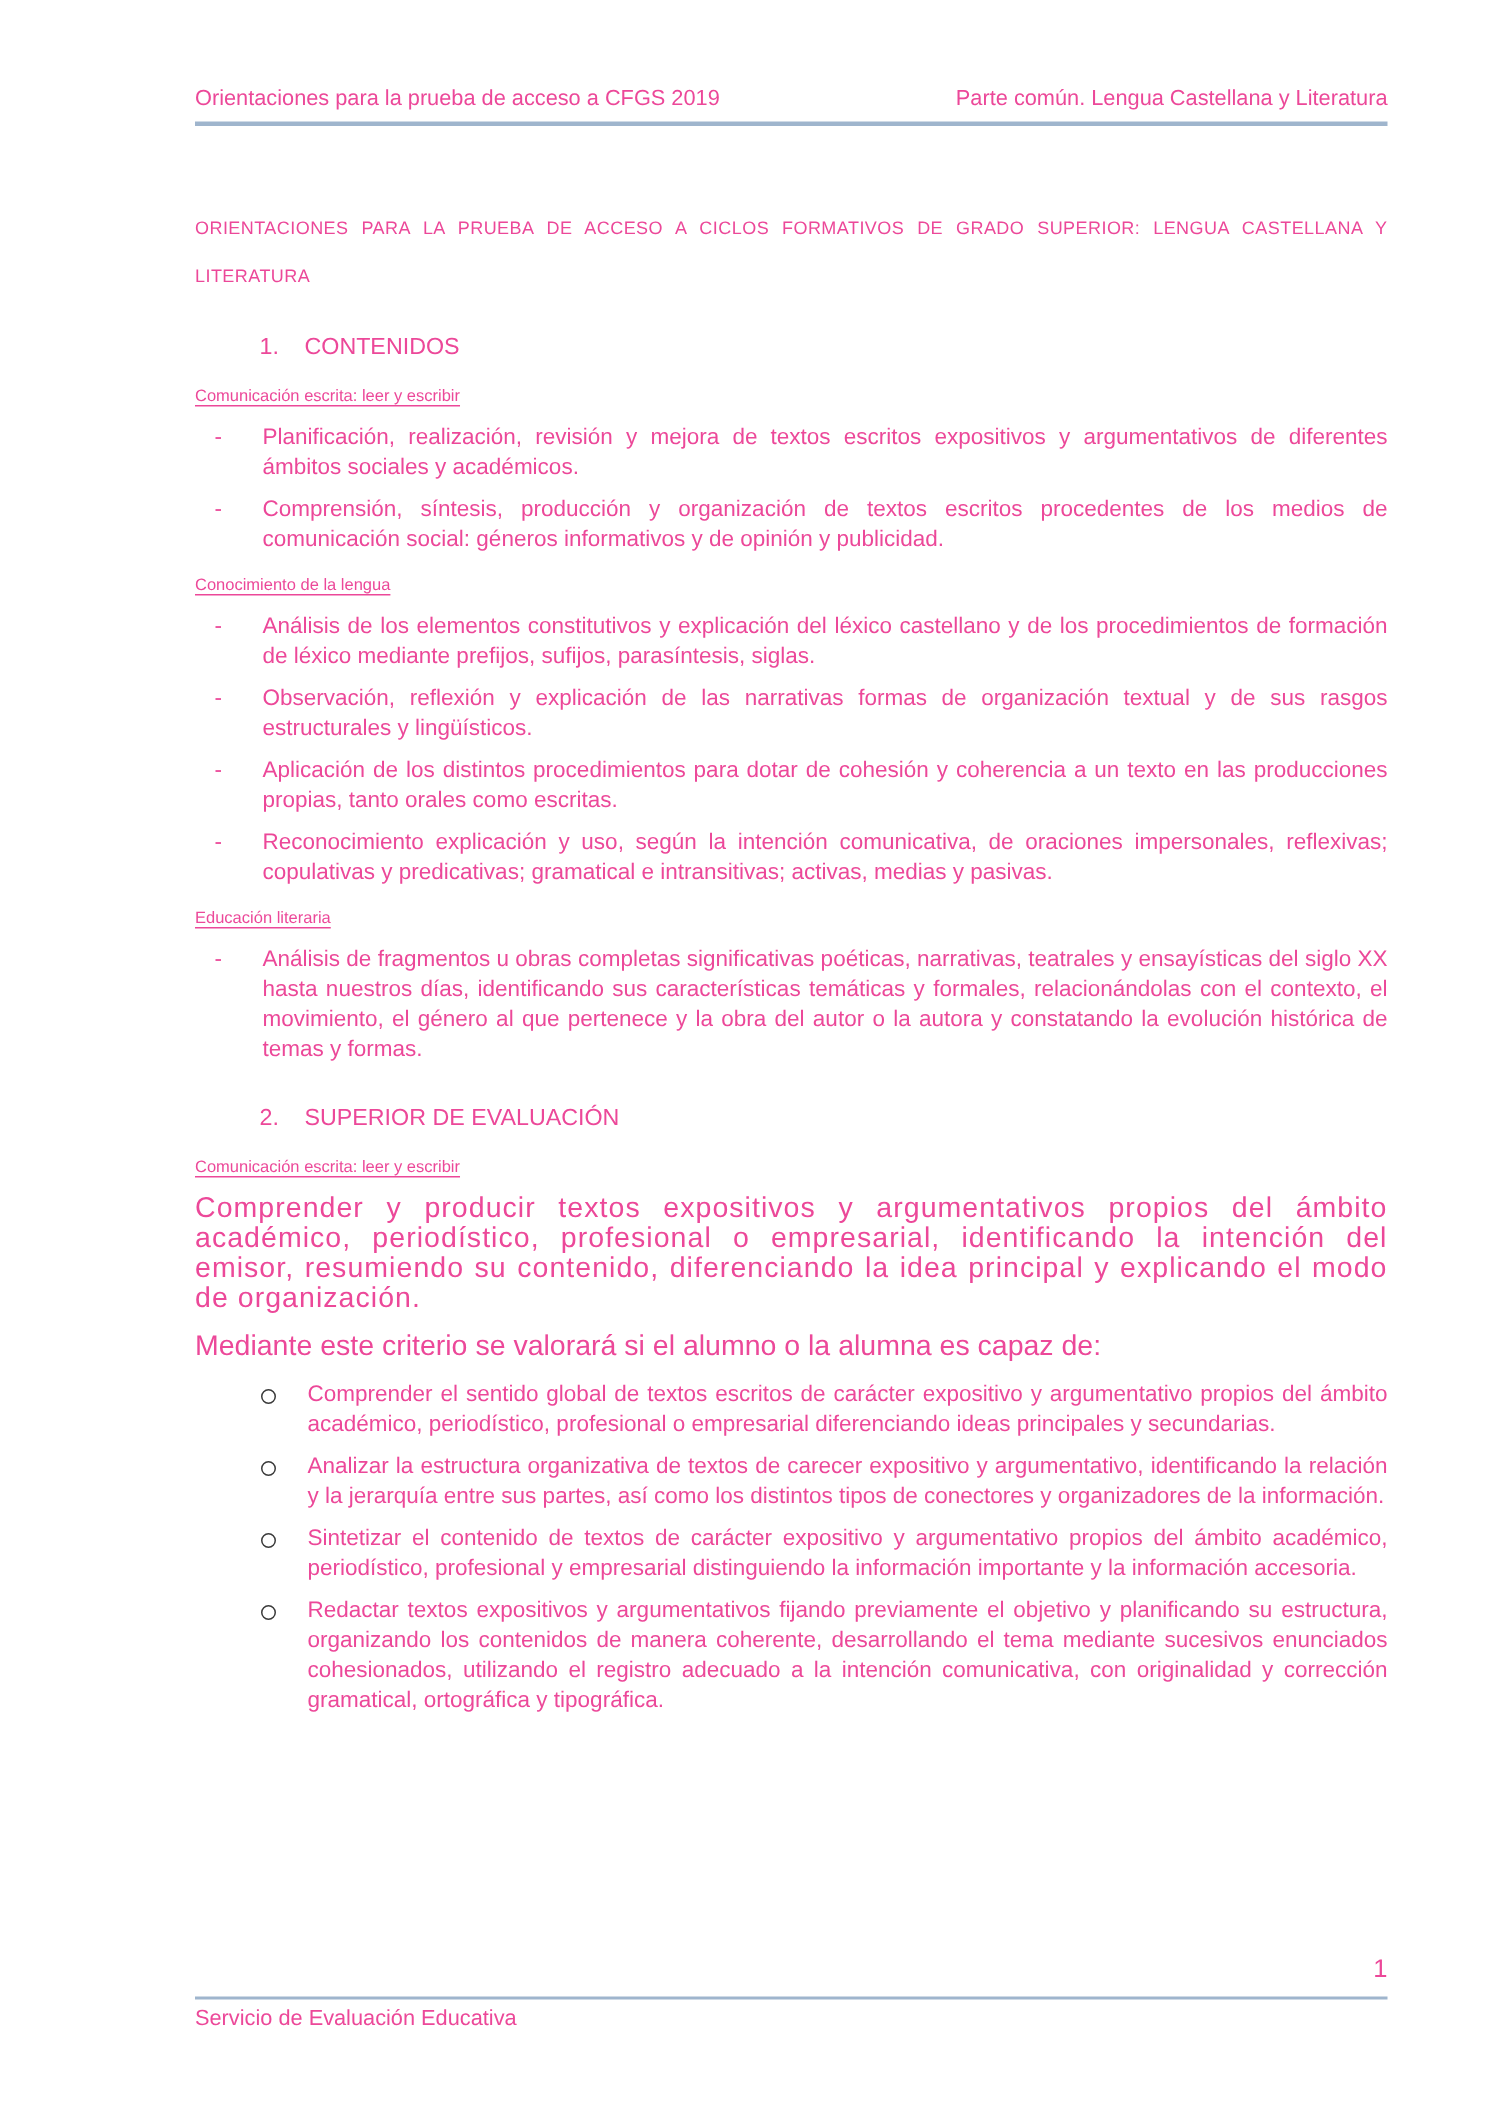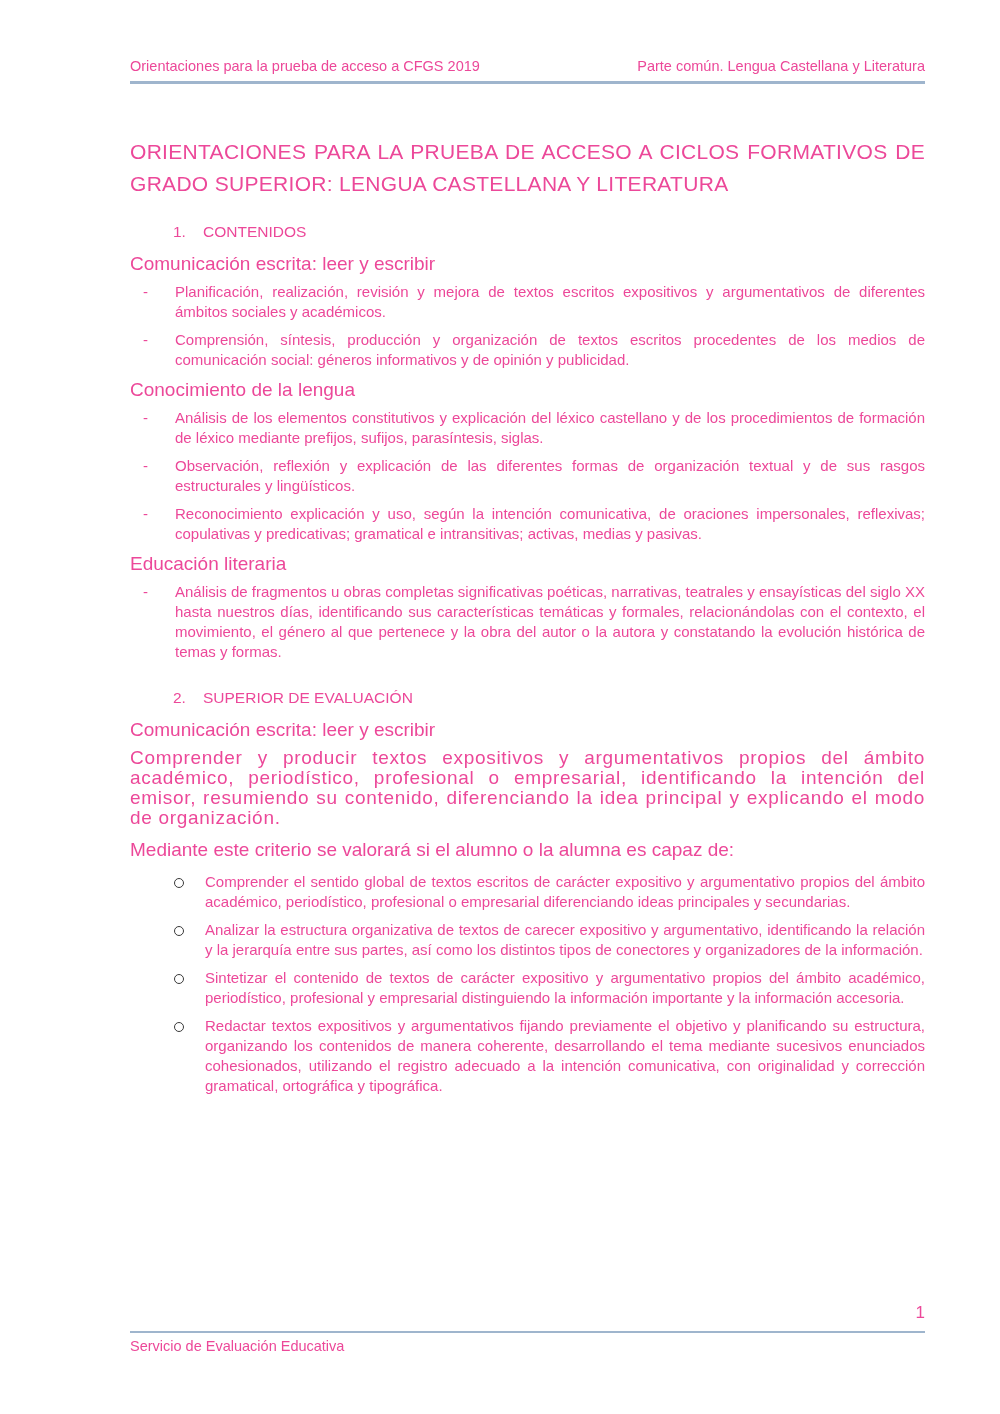--- a/index.html
+++ b/index.html
@@ -25,37 +25,38 @@
     padding-bottom: 6px;
     border-bottom: 3px solid #9fb5cd;
   }
   .content {
     position: absolute;
     left: 130px;
     right: 103px;
     top: 136px;
   }
   .doc-title {
-    font-size: 21px;
+    font-size: 12px;
     line-height: 32px;
     letter-spacing: 0.3px;
     text-align: justify;
     margin: 0 0 22px 0;
   }
   .sec-heading {
     display: flex;
     font-size: 15.5px;
     line-height: 20px;
     margin: 0 0 12px 43px;
   }
   .sec-heading.sec2 { margin-top: 26px; }
   .sec-num { width: 30px; flex: 0 0 30px; }
   .sub-heading {
-    font-size: 19px;
+    font-size: 11px;
     line-height: 20px;
+    text-decoration: underline;
     text-underline-offset: 3px;
     margin: 10px 0 8px 0;
     font-weight: normal;
   }
   ul.dash {
     list-style: none;
     margin: 0;
     padding: 0;
   }
   ul.dash li {
@@ -136,21 +137,22 @@
 
     <p class="sub-heading">Comunicación escrita: leer y escribir</p>
     <ul class="dash">
       <li>Planificación, realización, revisión y mejora de textos escritos expositivos y argumentativos de diferentes ámbitos sociales y académicos.</li>
       <li>Comprensión, síntesis, producción y organización de textos escritos procedentes de los medios de comunicación social: géneros informativos y de opinión y publicidad.</li>
     </ul>
 
     <p class="sub-heading">Conocimiento de la lengua</p>
     <ul class="dash">
       <li>Análisis de los elementos constitutivos y explicación del léxico castellano y de los procedimientos de formación de léxico mediante prefijos, sufijos, parasíntesis, siglas.</li>
-      <li>Observación, reflexión y explicación de las diferentes formas de organización textual y de sus rasgos estructurales y lingüísticos.</li>
+      <li>Observación, reflexión y explicación de las narrativas formas de organización textual y de sus rasgos estructurales y lingüísticos.</li>
+      <li>Aplicación de los distintos procedimientos para dotar de cohesión y coherencia a un texto en las producciones propias, tanto orales como escritas.</li>
       <li>Reconocimiento explicación y uso, según la intención comunicativa, de oraciones impersonales, reflexivas; copulativas y predicativas; gramatical e intransitivas; activas, medias y pasivas.</li>
     </ul>
 
     <p class="sub-heading">Educación literaria</p>
     <ul class="dash">
       <li>Análisis de fragmentos u obras completas significativas poéticas, narrativas, teatrales y ensayísticas del siglo XX hasta nuestros días, identificando sus características temáticas y formales, relacionándolas con el contexto, el movimiento, el género al que pertenece y la obra del autor o la autora y constatando la evolución histórica de temas y formas.</li>
     </ul>
 
     <div class="sec-heading sec2">
       <span class="sec-num">2.</span>

